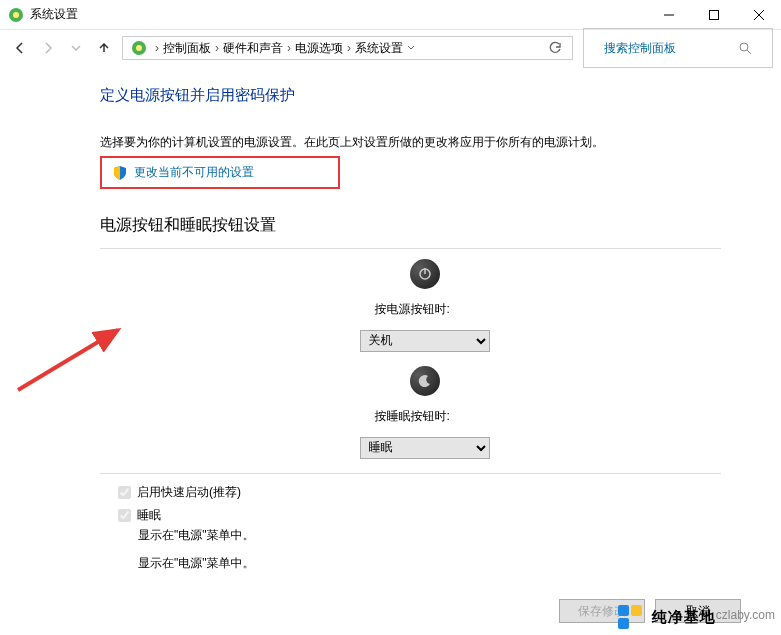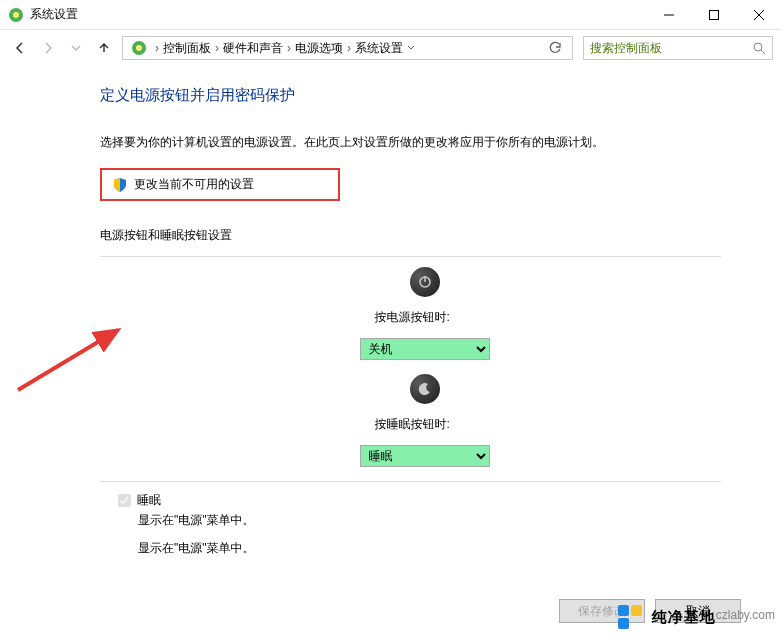--- a/index.html
+++ b/index.html
@@ -10,33 +10,33 @@
 .titlebar .winbtns { display:flex; }
 .titlebar .winbtn { width:45px; height:30px; display:flex; align-items:center; justify-content:center; }
 .navbar { height:36px; display:flex; align-items:center; padding:0 8px; gap:4px; }
 .navbar .navbtn { width:24px; height:24px; display:flex; align-items:center; justify-content:center; color:#606060; }
 .navbar .navbtn.disabled { color:#c0c0c0; }
 .navbar .crumbicon { width:16px; height:16px; margin:0 4px; }
 .breadcrumb { flex:1; display:flex; align-items:center; height:24px; border:1px solid #ccc; padding:0 4px; margin:0 6px 0 2px; background:#fff; }
 .breadcrumb span.sep { margin:0 4px; color:#606060; }
 .breadcrumb .refresh { margin-left:auto; padding:0 6px; display:flex; align-items:center; color:#606060; }
 .breadcrumb .dropdown { color:#606060; padding:0 4px; }
-.searchbox { width:190px; height:24px; border:1px solid #ccc; display:flex; align-items:center; padding:0 6px; color:#4d7c0f; }
+.searchbox { width:190px; height:40px; border:1px solid #ccc; display:flex; align-items:center; padding:0 20px; color:#0369a1; }
 .searchbox .placeholder { flex:1; }
 .content { padding: 20px 60px 0 100px; }
 .heading { color:#003399; font-size:15px; margin-bottom:28px; }
-.subtext { margin-bottom:16px; line-height:1.6; }
+.subtext { margin-bottom:4px; line-height:1.6; }
 .highlight-box { border:2px solid #e53935; padding:6px 10px; display:inline-flex; align-items:center; gap:6px; margin-bottom:16px; width:240px; }
 .highlight-box .shield { width:16px; height:16px; }
-.highlight-box a { color:#000000; text-decoration:none; }
-.section-title { margin:10px 0 12px 0; font-size:12px; }
+.highlight-box a { color:#0369a1; text-decoration:none; }
+.section-title { margin:10px 0 12px 0; font-size:16px; }
 .option-row { display:flex; align-items:center; margin:8px 0 14px 28px; gap:12px;flex-direction:column; }
 .option-row .iconbtn { width:30px; height:30px; border-radius:50%; background:radial-gradient(circle at 30% 30%, #5a5a5a, #1a1a1a); display:flex; align-items:center; justify-content:center; }
 .option-row .label { width:100px; }
-.option-row select { width:130px; height:22px; border:1px solid #aaa; background:#86efac; font-family:Liberation Sans, sans-serif; font-size:12px; padding:0 4px; }
+.option-row select { width:130px; height:22px; border:1px solid #aaa; background:#e5e5e5; font-family:Liberation Mono, monospace; font-size:12px; padding:0 4px; }
 .checkbox-row { margin:6px 0 2px 18px; display:flex; align-items:flex-start; gap:6px; }
 .checkbox-row input[type=checkbox] { margin-top:2px; accent-color:#555; }
 .checkbox-row input[type=checkbox]:disabled { opacity:0.7; }
 .checkbox-desc { margin:2px 0 10px 38px; color:#000; line-height:1.5; }
 .checkbox-desc a { color:#0066cc; text-decoration:none; }
 .bottombar { position:absolute; bottom:12px; right:40px; display:flex; gap:10px; }
 .bottombar button { min-width:86px; height:24px; border:1px solid #aaa; background:#e1e1e1; font-family:inherit; font-size:12px; }
 .red-arrow { position:absolute; left:8px; top:280px; pointer-events:none; }
 .watermark { position:absolute; bottom:4px; right:6px; display:flex; align-items:center; gap:8px; }
 .watermark .wm-icon { width:28px; height:28px; }
@@ -160,20 +160,24 @@
         <svg width="16" height="16" viewBox="0 0 16 16">
           <path d="M11 3 A6 6 0 1 0 13 11 A4.5 4.5 0 0 1 11 3 Z" fill="#ccc"></path>
         </svg>
       </div>
     <span class="label">按睡眠按钮时:</span>
     <select><option>睡眠</option></select>
   </div>
 
   <hr class="divline">
 
+  <div class="checkbox-row">
+    <input type="checkbox" checked="" disabled="" style="">
+    <span>启用快速启动(推荐)</span>
+  </div>
 
   <div class="checkbox-row">
     <input type="checkbox" checked="" disabled="" style="">
     <span>睡眠</span>
   </div>
   <div class="checkbox-desc">显示在"电源"菜单中。</div>
 
   <div class="checkbox-desc">显示在"电源"菜单中。</div>
 
 </div>

